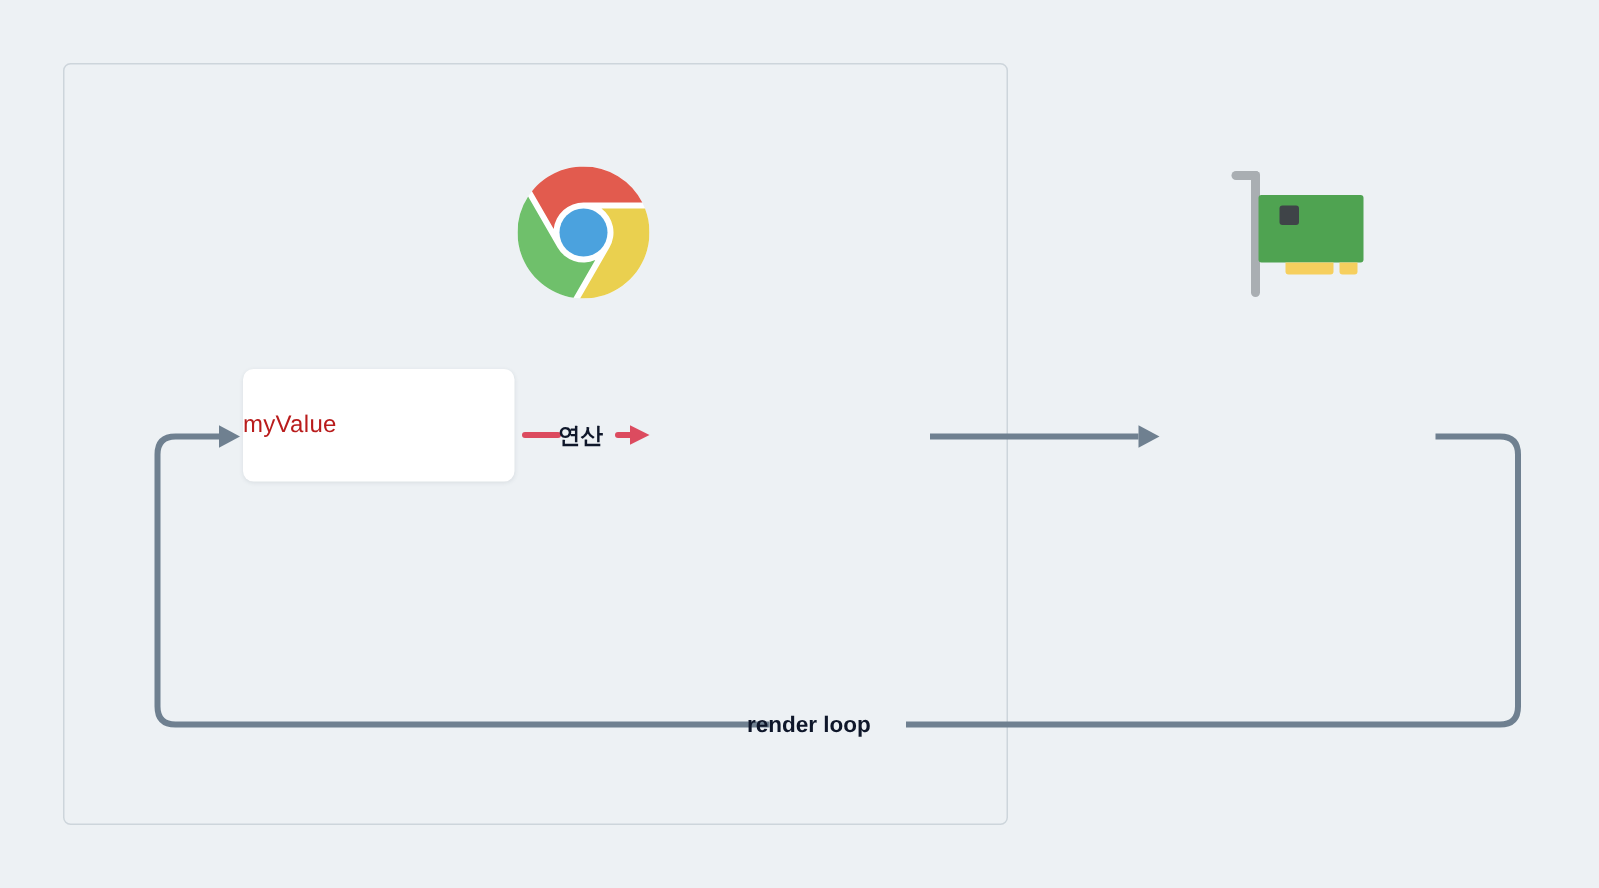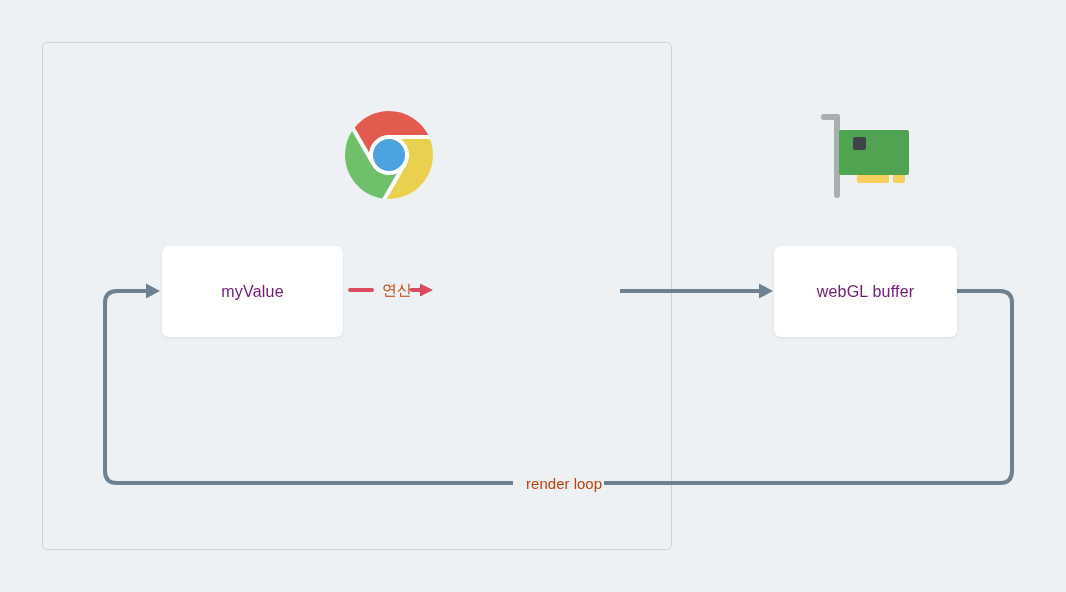--- a/index.html
+++ b/index.html
@@ -16,33 +16,33 @@
     width: 628px; height: 506px;
     border: 1.5px solid #cdd5db; border-radius: 5px;
     background: transparent;
   }
 
   .connectors { position: absolute; left: 0; top: 0; width: 1066px; height: 592px; }
   .connector-line { fill: none; stroke-width: 4; }
   .op-line { fill: none; stroke-width: 4; stroke-linecap: round; }
 
   .node {
-    position: absolute; top: 246px; height: 91px;
+    position: absolute; top: 246px; height: 75px;
     background: #ffffff; border-radius: 7px;
     box-shadow: 0 1px 3px rgba(50,65,80,0.10);
-    display: flex; align-items: center; justify-content: center;
-    color: #701a75; font-size: 16px; font-weight: 500; letter-spacing: 0.2px;
+    display: flex; align-items: center; 
+    color: #b91c1c; font-size: 16px; font-weight: 500; letter-spacing: 0.2px;
   }
   .node-myvalue { left: 162px; width: 181px; }
   .node-myvalue-prime { left: 433px; width: 183px; }
   .node-webgl { left: 774px; width: 183px; }
 
   .edge-label {
-    position: absolute; color: #c2410c; font-size: 15px; font-weight: 400;
-    text-align: right; white-space: nowrap;
+    position: absolute; color: #0f172a; font-size: 15px; font-weight: 700;
+    text-align: left; white-space: nowrap;
   }
   .op-label { left: 372px; top: 281px; width: 40px; }
   .loop-label { left: 498px; top: 475px; width: 104px; }
 
   .chrome-icon { position: absolute; left: 345px; top: 111px; width: 88px; height: 88px; }
 
   .gpu-icon { position: absolute; left: 820px; top: 112px; width: 92px; height: 90px; }
   .gpu-icon > div { position: absolute; }
   .gpu-bracket-top { left: 1px; top: 2px; width: 19px; height: 6px; background: #a9aeb2; border-radius: 3px; }
   .gpu-bracket-bar { left: 14px; top: 2px; width: 6px; height: 84px; background: #a9aeb2; border-radius: 3px; }
@@ -91,20 +91,17 @@
     <div class="gpu-bracket-bar"></div>
     <div class="gpu-card"></div>
     <div class="gpu-chip"></div>
     <div class="gpu-pin-wide"></div>
     <div class="gpu-pin-narrow"></div>
   </div>
 
   <div class="node node-myvalue">
     <span>myValue</span>
   </div>
-  <div class="node node-webgl">
-    <span>webGL buffer</span>
-  </div>
 
   <div class="edge-label op-label">연산</div>
   <div class="edge-label loop-label">render loop</div>
 
 </div>
 
 </body></html>

